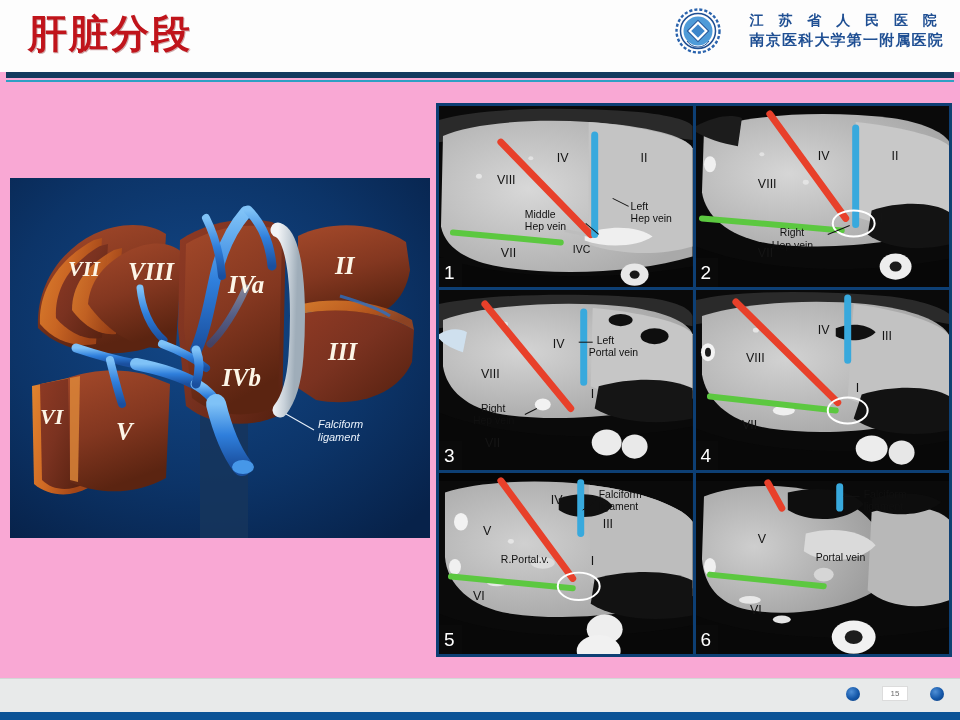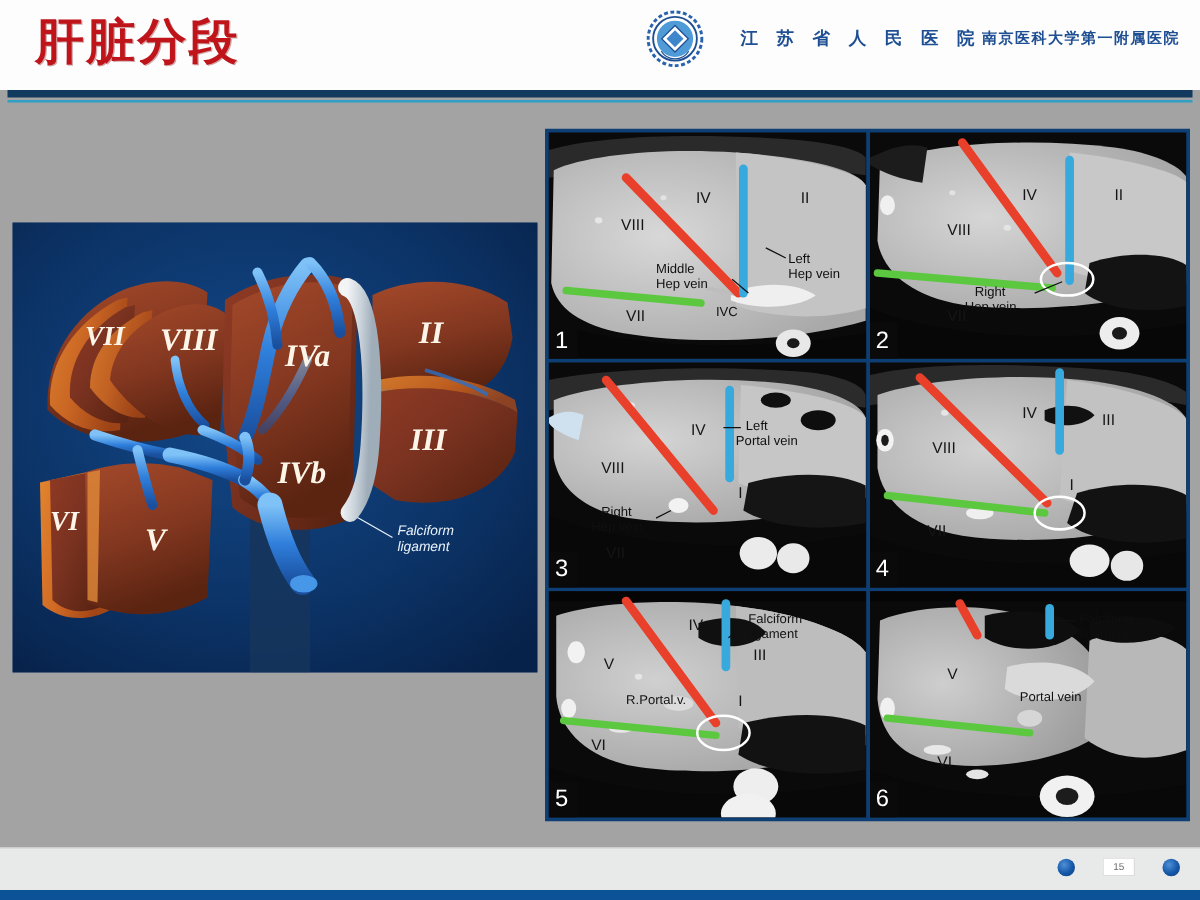--- a/index.html
+++ b/index.html
@@ -7,21 +7,21 @@
   html, body {
     width: 960px; height: 720px;
     background: #ffffff;
     font-family: "Liberation Sans", "DejaVu Sans", sans-serif;
     overflow: hidden;
   }
 
   .slide {
     position: relative;
     width: 960px; height: 720px;
-    background: #a3a3a3;
+    background: #f9a8d4;
   }
 
   
   .header {
     position: absolute; left: 0; top: 0;
     width: 960px; height: 72px;
     background: #fdfdfd;
   }
   .slide-title {
     position: absolute; left: 28px; top: 11px;
@@ -35,31 +35,31 @@
   .brand {
     position: absolute; right: 16px; top: 8px;
     display: flex; align-items: center; gap: 9px;
   }
   .brand-emblem {
     width: 46px; height: 46px;
     position: relative;
     flex: 0 0 auto;
   }
   .brand-text {
-    display: flex; 
+    display: flex; flex-direction: column;
     gap: 1px;
     margin-left: 20px;
   }
   .brand-line1, .brand-line2 {
     color: #1f4f93;
     font-family: "DejaVu Sans", "Liberation Sans", sans-serif;
     white-space: nowrap;
   }
   .brand-line1 { font-size: 14px; letter-spacing: 5px; font-weight: 600; }
-  .brand-line2 { font-size: 12px; letter-spacing: 1.2px; font-weight: 600; font-family: Liberation Serif, serif; }
+  .brand-line2 { font-size: 15px; letter-spacing: 1.2px; font-weight: 600; font-family: Liberation Serif, serif; }
 
   .rule-thick {
     position: absolute; left: 6px; top: 72px;
     width: 948px; height: 6px;
     background: #123a5e;
   }
   .rule-thin {
     position: absolute; left: 6px; top: 80px;
     width: 948px; height: 2px;
     background: #2f9fc4;

